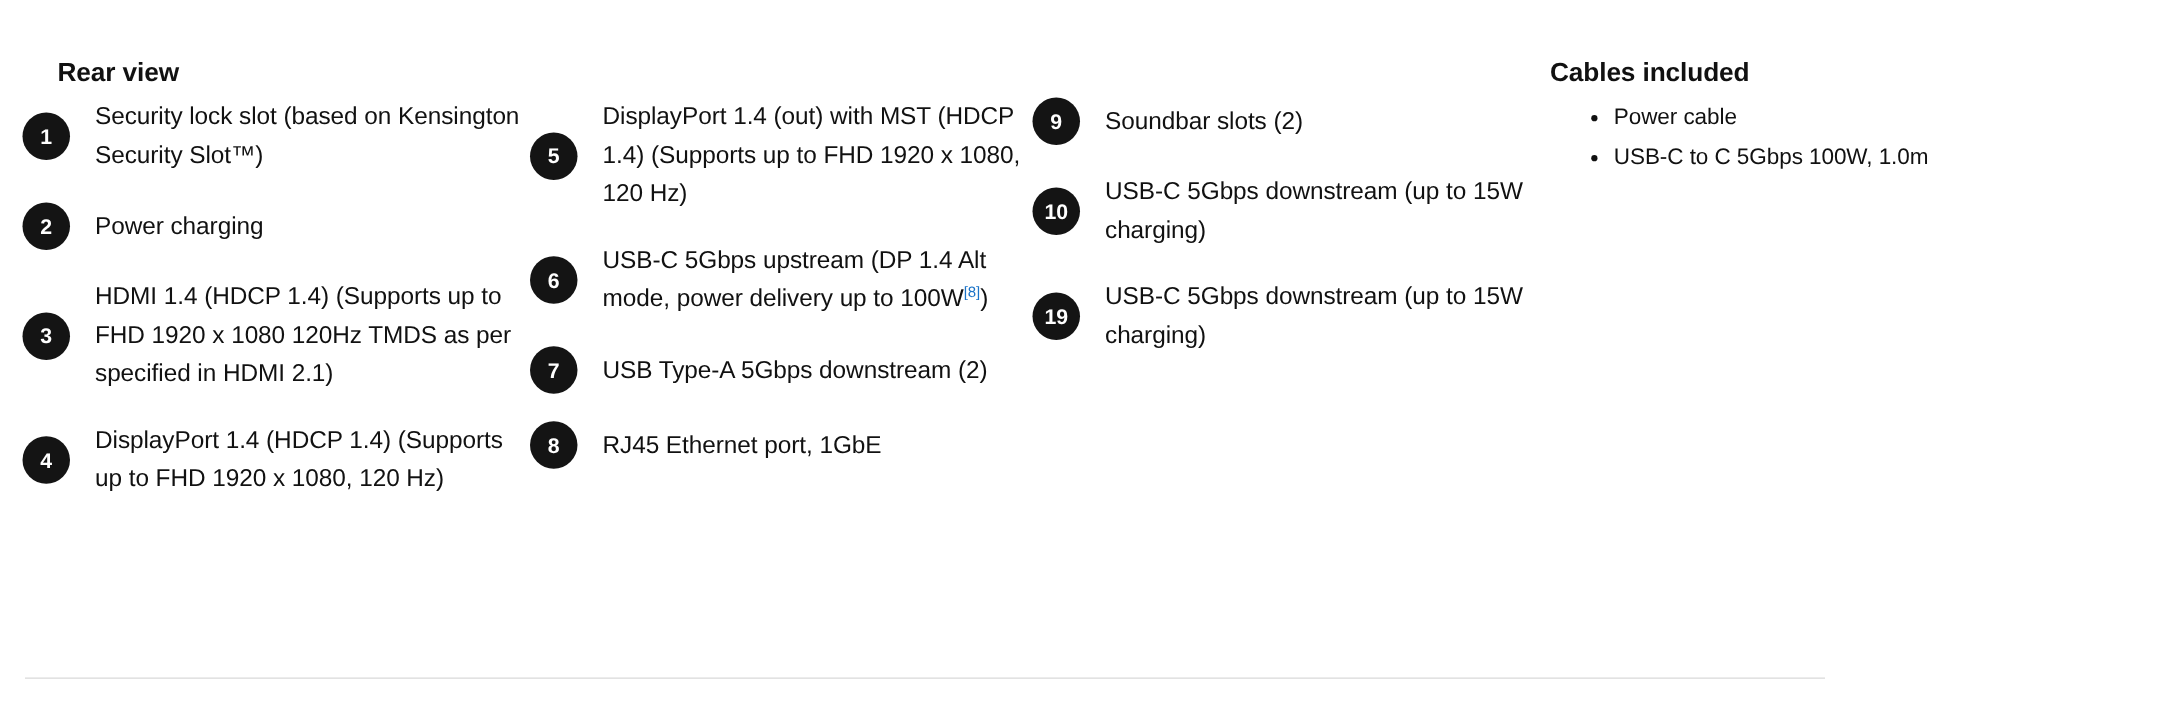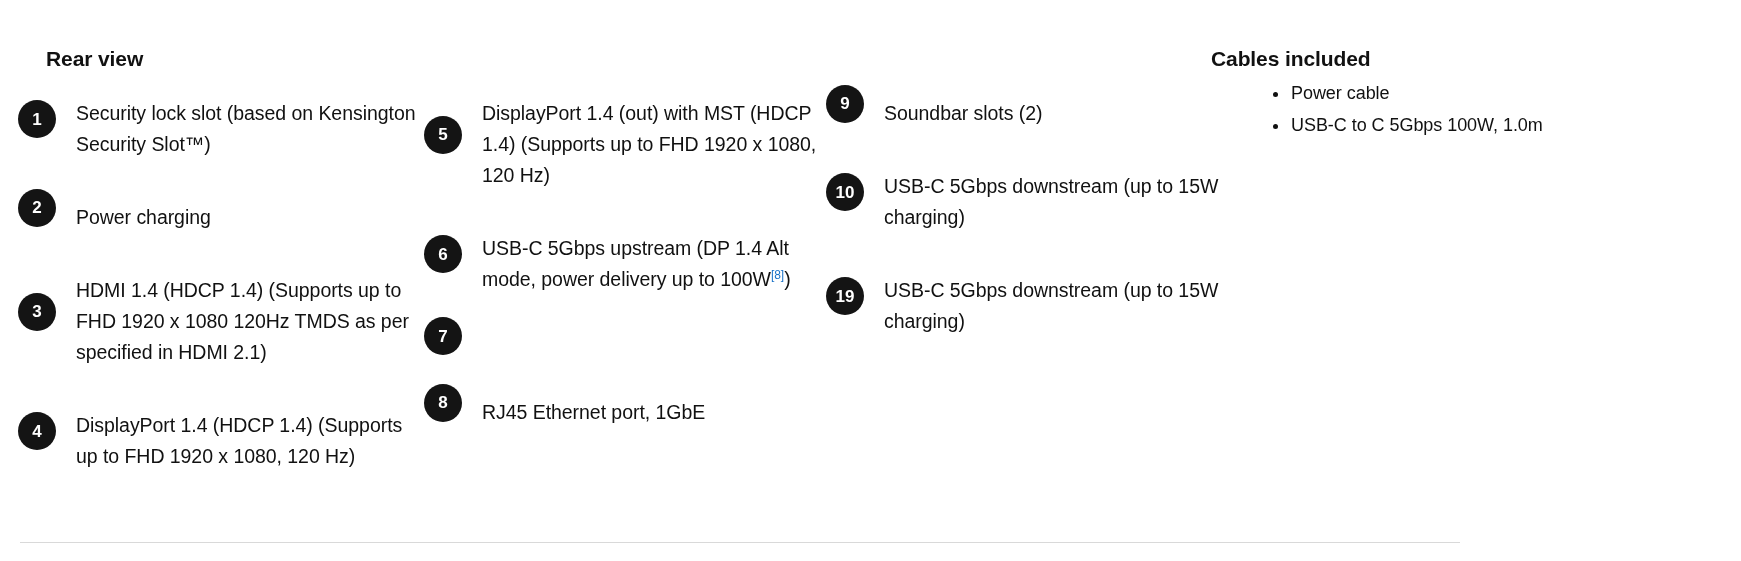--- a/index.html
+++ b/index.html
@@ -29,21 +29,21 @@
   
   .section-heading {
     position: absolute;
     font-size: 21px;
     font-weight: bold;
     letter-spacing: -0.1px;
     color: #111111;
     white-space: nowrap;
   }
   #heading-rear-view { left: 46px; top: 30px; }
-  #heading-cables    { left: 1211px; top: 30px; }
+  #heading-cables    { left: 1240px; top: 30px; }
 
   
   .ports-area {
     position: absolute;
     left: 0;
     top: 78px;
     width: 1250px;
   }
   .port-col {
     position: absolute;
@@ -73,21 +73,20 @@
     justify-content: center;
     line-height: 1;
     margin-right: 20px;
   }
 
   .port-label {
     font-size: 19.5px;
     line-height: 31px;
     color: #111111;
     letter-spacing: -0.05px;
-    margin-top: 20px;
   }
 
   .footnote-ref {
     font-size: 12px;
     vertical-align: super;
     line-height: 0;
     color: #1a73c8;
   }
 
   
@@ -175,20 +174,21 @@
         <span class="port-label">DisplayPort 1.4 (out) with MST (HDCP 1.4) (Supports up to FHD 1920 x 1080, 120 Hz)</span>
       </div>
 
       <div class="port-item">
         <span class="port-badge">6</span>
         <span class="port-label"><span>USB-C 5Gbps upstream (DP 1.4 Alt mode, power delivery up to 100W</span><a class="footnote-ref">[8]</a><span>)</span></span>
       </div>
 
       <div class="port-item">
         <span class="port-badge">7</span>
+        <span class="port-label">USB Type-A 5Gbps downstream (2)</span>
       </div>
 
       <div class="port-item">
         <span class="port-badge">8</span>
         <span class="port-label">RJ45 Ethernet port, 1GbE</span>
       </div>
 
     </div>
 
     <div class="port-col" id="port-col-3">

